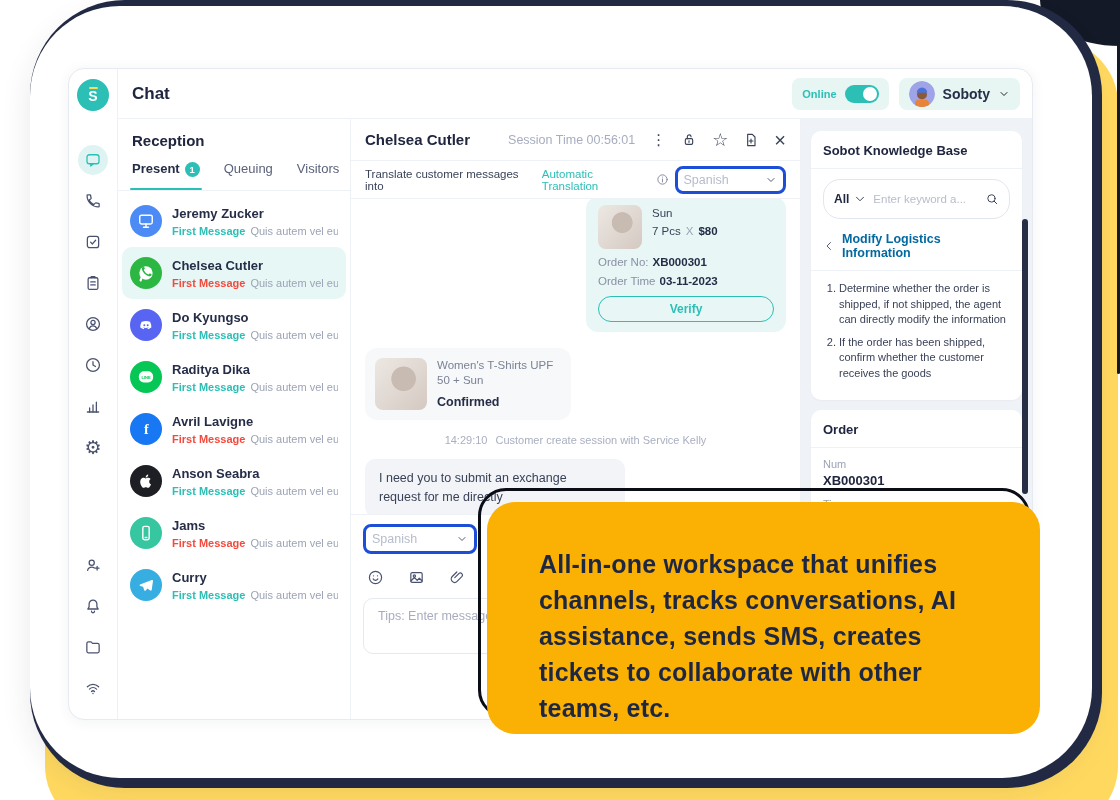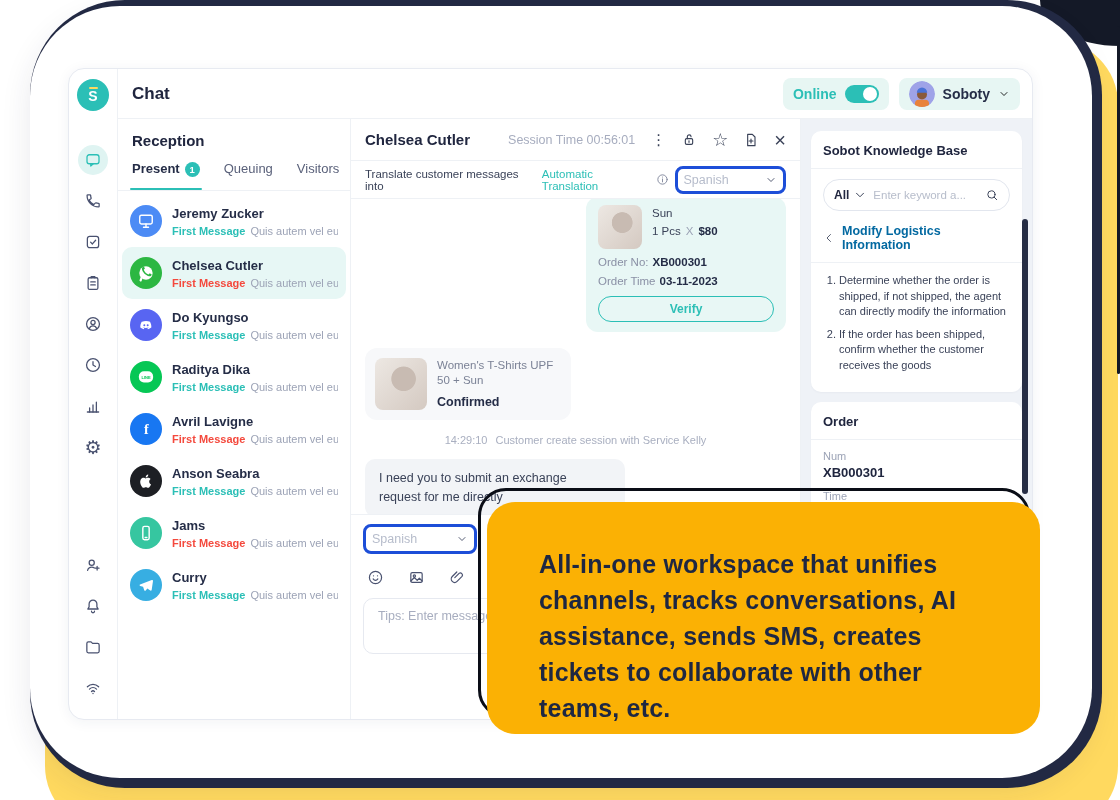--- a/index.html
+++ b/index.html
@@ -33,21 +33,21 @@
   .rail-item.active { background:#DFF4F2; color:#2BBFB6; }
   .icon { display:inline-flex; align-items:center; justify-content:center; }
   .icon svg { width:18px; height:18px; }
   .glyph { font-size:17px; line-height:1; }
 
   .app-header { position:absolute; left:49px; right:0; top:0; height:50px; border-bottom:1px solid #EEF1F5;
     display:flex; align-items:center; padding:0 12px 0 14px; }
   .app-title { font-size:17px; font-weight:700; color:#20263F; }
   .pill { display:flex; align-items:center; gap:8px; background:#E7F6F3; border-radius:8px; height:32px; padding:0 10px; }
   .online-pill { margin-left:auto; }
-  .online-label { color:#2BBFB6; font-size:14px; font-weight:600; }
+  .online-label { color:#2BBFB6; font-size:11px; font-weight:600; }
   .toggle { width:34px; height:18px; border-radius:9px; background:#2BBFB6; position:relative; cursor:pointer; }
   .toggle .knob { position:absolute; right:2px; top:2px; width:14px; height:14px; border-radius:50%; background:#fff; }
   .user-pill { margin-left:10px; cursor:pointer; }
   .user-pill .uavatar { width:26px; height:26px; border-radius:50%; overflow:hidden; }
   .user-pill .uavatar svg { width:26px; height:26px; }
   .user-name { font-size:14px; font-weight:700; color:#252D47; }
   .chev svg { width:12px; height:12px; }
 
   
   .reception { position:absolute; left:49px; top:50px; bottom:0; width:233px; border-right:1px solid #EEF1F5; overflow:hidden; }
@@ -119,21 +119,21 @@
   .tools .icon { cursor:pointer; } .tools svg { width:17px; height:17px; }
   .msg-input { margin-top:12px; width:100%; height:56px; border:1px solid #E6E9F0; border-radius:10px; resize:none;
     font-family:inherit; font-size:12.5px; color:#3A4258; padding:10px 14px; outline:none; }
   .msg-input::placeholder { color:#A7ADBF; }
 
   
   .kb-panel { position:absolute; left:732px; right:0; top:50px; bottom:0; background:#EFF2F7; padding:12px 10px; overflow:hidden; }
   .card { background:#fff; border-radius:10px; padding:12px; box-shadow:0 1px 2px rgba(40,50,80,.04); }
   .card-title { font-size:13px; font-weight:700; color:#20263F; }
   .card-divider { height:1px; background:#EEF1F5; margin:10px -12px; }
-  .kb-search { display:flex; align-items:center; border:1px solid #E2E6EE; border-radius:17px; height:32px; padding:0 10px; gap:6px; }
+  .kb-search { display:flex; align-items:center; border:1px solid #E2E6EE; border-radius:17px; height:40px; padding:0 10px; gap:6px; }
   .kb-all { font-size:12px; font-weight:700; color:#20263F; cursor:pointer; display:flex; align-items:center; gap:4px; }
   .kb-input { border:none; outline:none; flex:1; min-width:0; font-size:11.5px; color:#3A4258; font-family:inherit; }
   .kb-input::placeholder { color:#B7BDCB; }
   .kb-search .icon { color:#3A4258; cursor:pointer; } .kb-search svg { width:14px; height:14px; }
   .kb-back { display:flex; align-items:center; gap:7px; margin-top:13px; }
   .kb-back .icon { color:#3A4258; cursor:pointer; } .kb-back svg { width:12px; height:12px; }
   .kb-article { font-size:12.5px; font-weight:700; color:#0369a1; }
   .kb-steps { margin:10px 0 0 16px; font-size:11px; color:#3A4258; line-height:15.5px; }
   .kb-steps li { margin-bottom:7px; }
   .order-card2 { margin-top:10px; }
@@ -514,21 +514,21 @@
         </div>
       </div>
 
       <div class="messages">
         <div class="order-card">
           <div class="prod-row">
             <div class="prod-img"></div>
             <div class="prod-meta">
               <div class="prod-title-sm">Sun</div>
               <div class="qty-row">
-                <span>1 Pcs</span><span class="mult">X</span><span class="price">$80</span>
+                <span>7 Pcs</span><span class="mult">X</span><span class="price">$80</span>
               </div>
             </div>
           </div>
           <div class="order-line">
             <span>Order No:</span><b>XB000301</b>
           </div>
           <div class="order-line">
             <span>Order Time</span><b>03-11-2023</b>
           </div>
           <button class="verify-btn">Verify</button>

